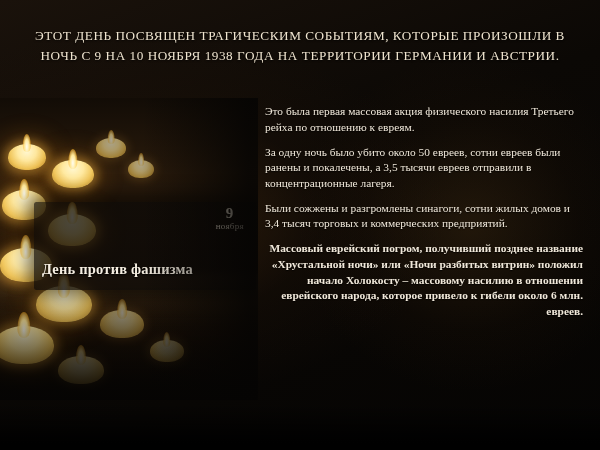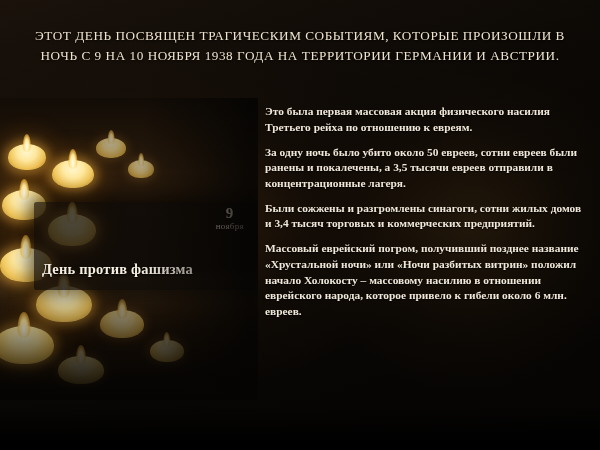--- a/index.html
+++ b/index.html
@@ -155,28 +155,29 @@
   .body-col {
     position: absolute;
     left: 265px;
     top: 104px;
     width: 318px;
   }
   .para {
     color: #f0e8da;
     font-size: 11.4px;
     line-height: 1.365;
-    font-weight: bold;
+    font-weight: normal;
     font-family: "Liberation Serif", serif;
     margin: 0 0 9.5px 0;
     text-shadow: 0 1px 1px rgba(0,0,0,0.8);
   }
   .para:last-child { margin-bottom: 0; }
   .para.last {
     font-weight: bold;
+    text-align: right;
   }
   .bottom-fade {
     position: absolute;
     left: 0;
     right: 0;
     bottom: 0;
     height: 46px;
     background: linear-gradient(to bottom, rgba(0,0,0,0) 0%, #000 85%);
     pointer-events: none;
   }

